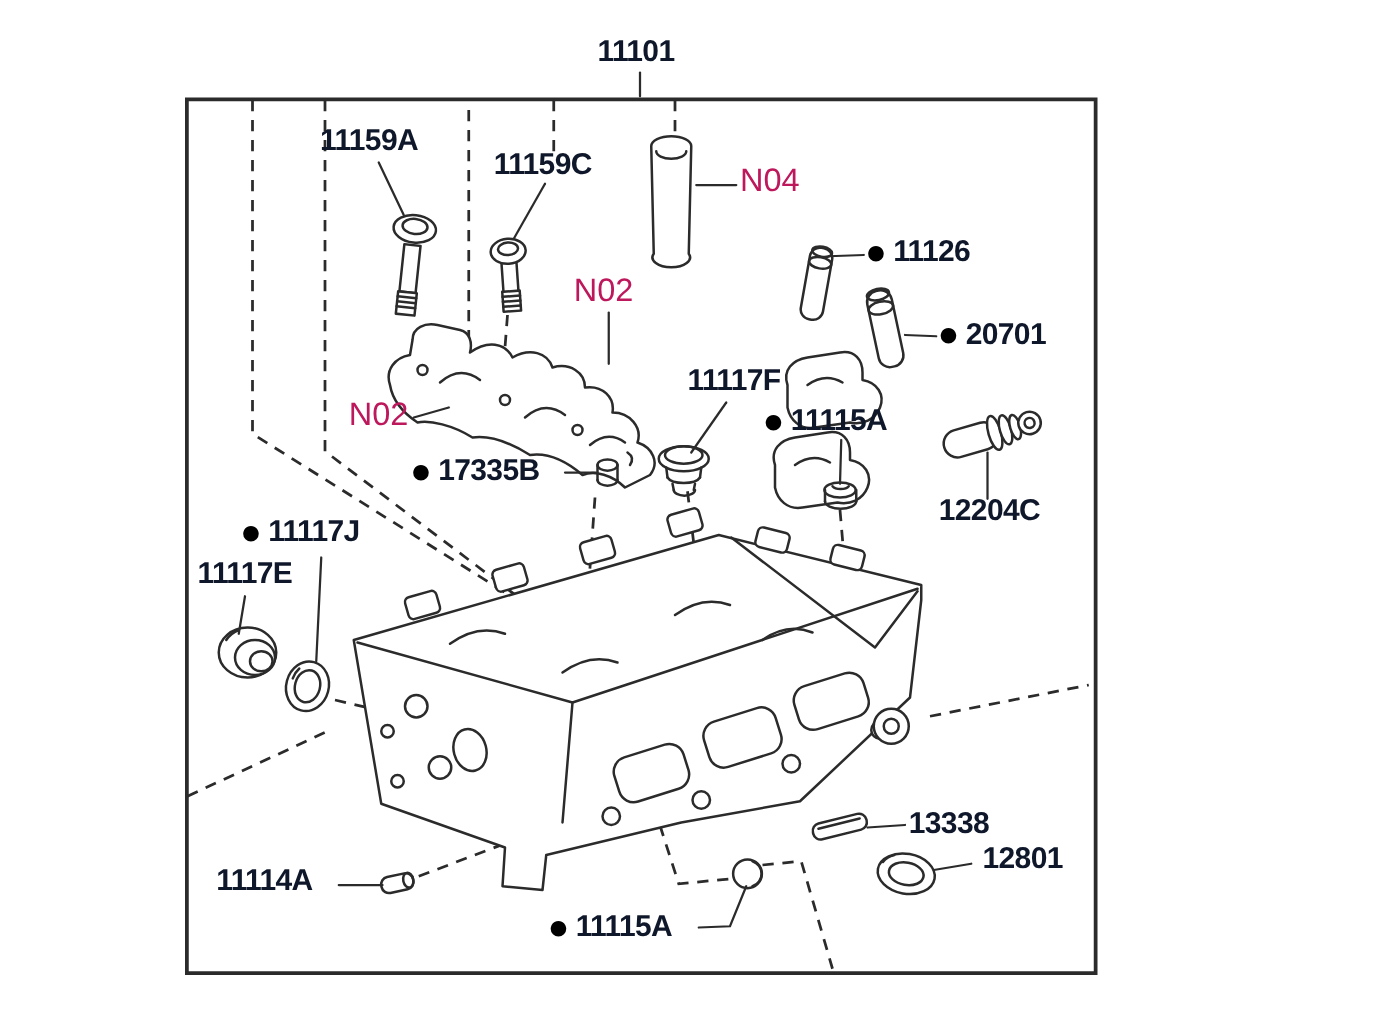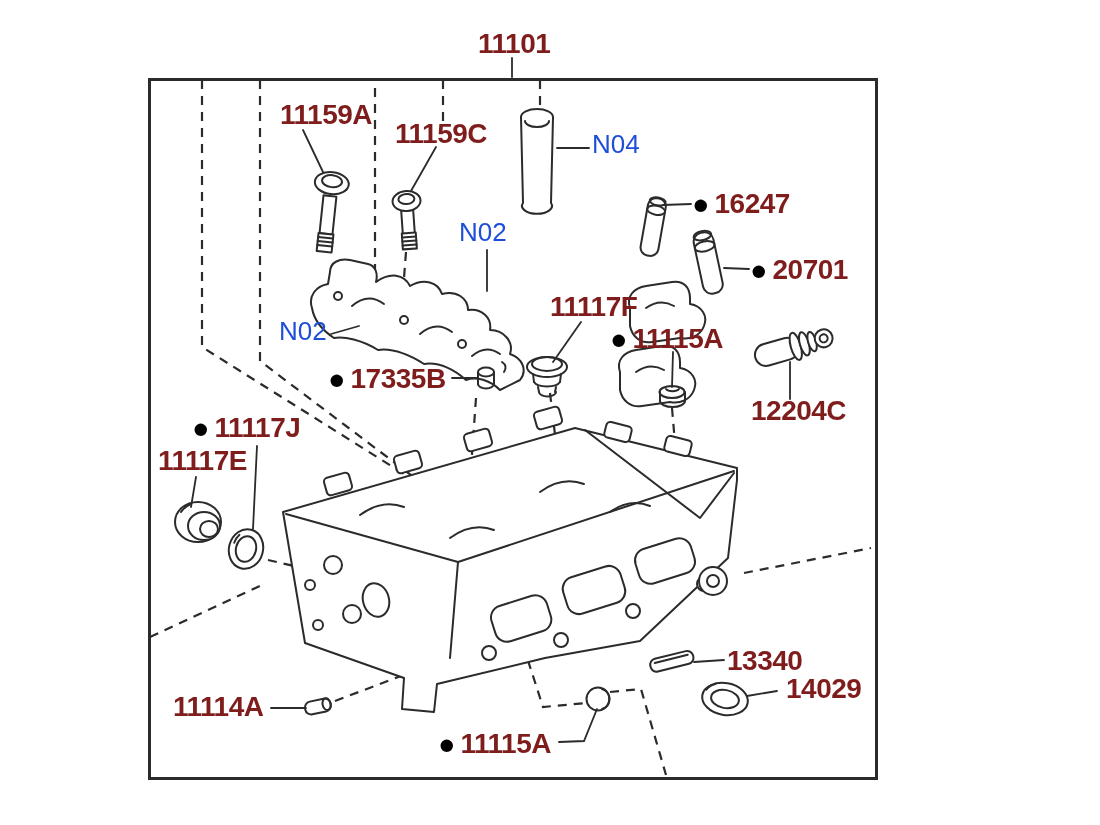--- a/index.html
+++ b/index.html
@@ -2,22 +2,22 @@
 <html><head>
 <meta charset="utf-8">
 <style>
   html,body{margin:0;padding:0;background:#ffffff;}
   .stage{position:relative;width:1100px;height:825px;background:#ffffff;overflow:hidden;
          font-family:"Liberation Sans",sans-serif;}
   .frame{position:absolute;left:148px;top:78px;width:724px;height:696px;
          border:3px solid #2b2b2b;box-sizing:content-box;}
   svg.art{position:absolute;left:0;top:0;width:1100px;height:825px;}
   .lbl{position:absolute;display:flex;align-items:center;gap:5px;white-space:nowrap;}
-  .lbl .txt{font-weight:bold;font-size:28px;letter-spacing:-0.5px;color:#7f1d1d;line-height:1.05;}
-  .lbl.black .txt{font-weight:400;font-size:26px;letter-spacing:0;color:#1d4ed8;}
+  .lbl .txt{font-weight:bold;font-size:24px;letter-spacing:-0.5px;color:#0f172a;line-height:1.05;}
+  .lbl.black .txt{font-weight:400;font-size:26px;letter-spacing:0;color:#be185d;}
   .bullet{font-size:29px;line-height:20px;color:#000;}
   
   .ink{stroke:#2b2b2b;stroke-width:2;fill:none;stroke-linecap:round;stroke-linejoin:round;}
   .inkf{stroke:#2b2b2b;stroke-width:2;fill:#ffffff;stroke-linecap:round;stroke-linejoin:round;}
   .dash{stroke:#2b2b2b;stroke-width:2.2;fill:none;stroke-dasharray:9 7;stroke-linecap:butt;}
   .leader{stroke:#2b2b2b;stroke-width:1.8;fill:none;stroke-linecap:round;}
 </style>
 </head>
 <body>
 
@@ -225,35 +225,35 @@
       <line class="leader" x1="747" y1="696" x2="777" y2="691"></line>
       <line class="leader" x1="271" y1="708" x2="306" y2="708"></line>
       <polyline class="leader" points="559,742 584,741 597,709"></polyline>
     </g>
   </svg>
 
   <div class="lbl" style="left:478px;top:29px">
     <span class="txt">11101</span>
   </div>
 
-  <div class="lbl" style="left:280px;top:100px">
+  <div class="lbl" style="left:256px;top:100px">
     <span class="txt">11159A</span>
   </div>
 
   <div class="lbl" style="left:395px;top:119px">
     <span class="txt">11159C</span>
   </div>
 
   <div class="lbl black" style="left:592px;top:131px">
     <span class="txt">N04</span>
   </div>
 
   <div class="lbl" style="left:692px;top:189px">
     <span class="bullet">●</span>
-    <span class="txt">16247</span>
+    <span class="txt">11126</span>
   </div>
 
   <div class="lbl" style="left:750px;top:255px">
     <span class="bullet">●</span>
     <span class="txt">20701</span>
   </div>
 
   <div class="lbl black" style="left:459px;top:219px">
     <span class="txt">N02</span>
   </div>
@@ -283,25 +283,25 @@
   <div class="lbl" style="left:192px;top:413px">
     <span class="bullet">●</span>
     <span class="txt">11117J</span>
   </div>
 
   <div class="lbl" style="left:158px;top:446px">
     <span class="txt">11117E</span>
   </div>
 
   <div class="lbl" style="left:727px;top:646px">
-    <span class="txt">13340</span>
+    <span class="txt">13338</span>
   </div>
 
   <div class="lbl" style="left:786px;top:674px">
-    <span class="txt">14029</span>
+    <span class="txt">12801</span>
   </div>
 
   <div class="lbl" style="left:173px;top:692px">
     <span class="txt">11114A</span>
   </div>
 
   <div class="lbl" style="left:438px;top:729px">
     <span class="bullet">●</span>
     <span class="txt">11115A</span>
   </div>

